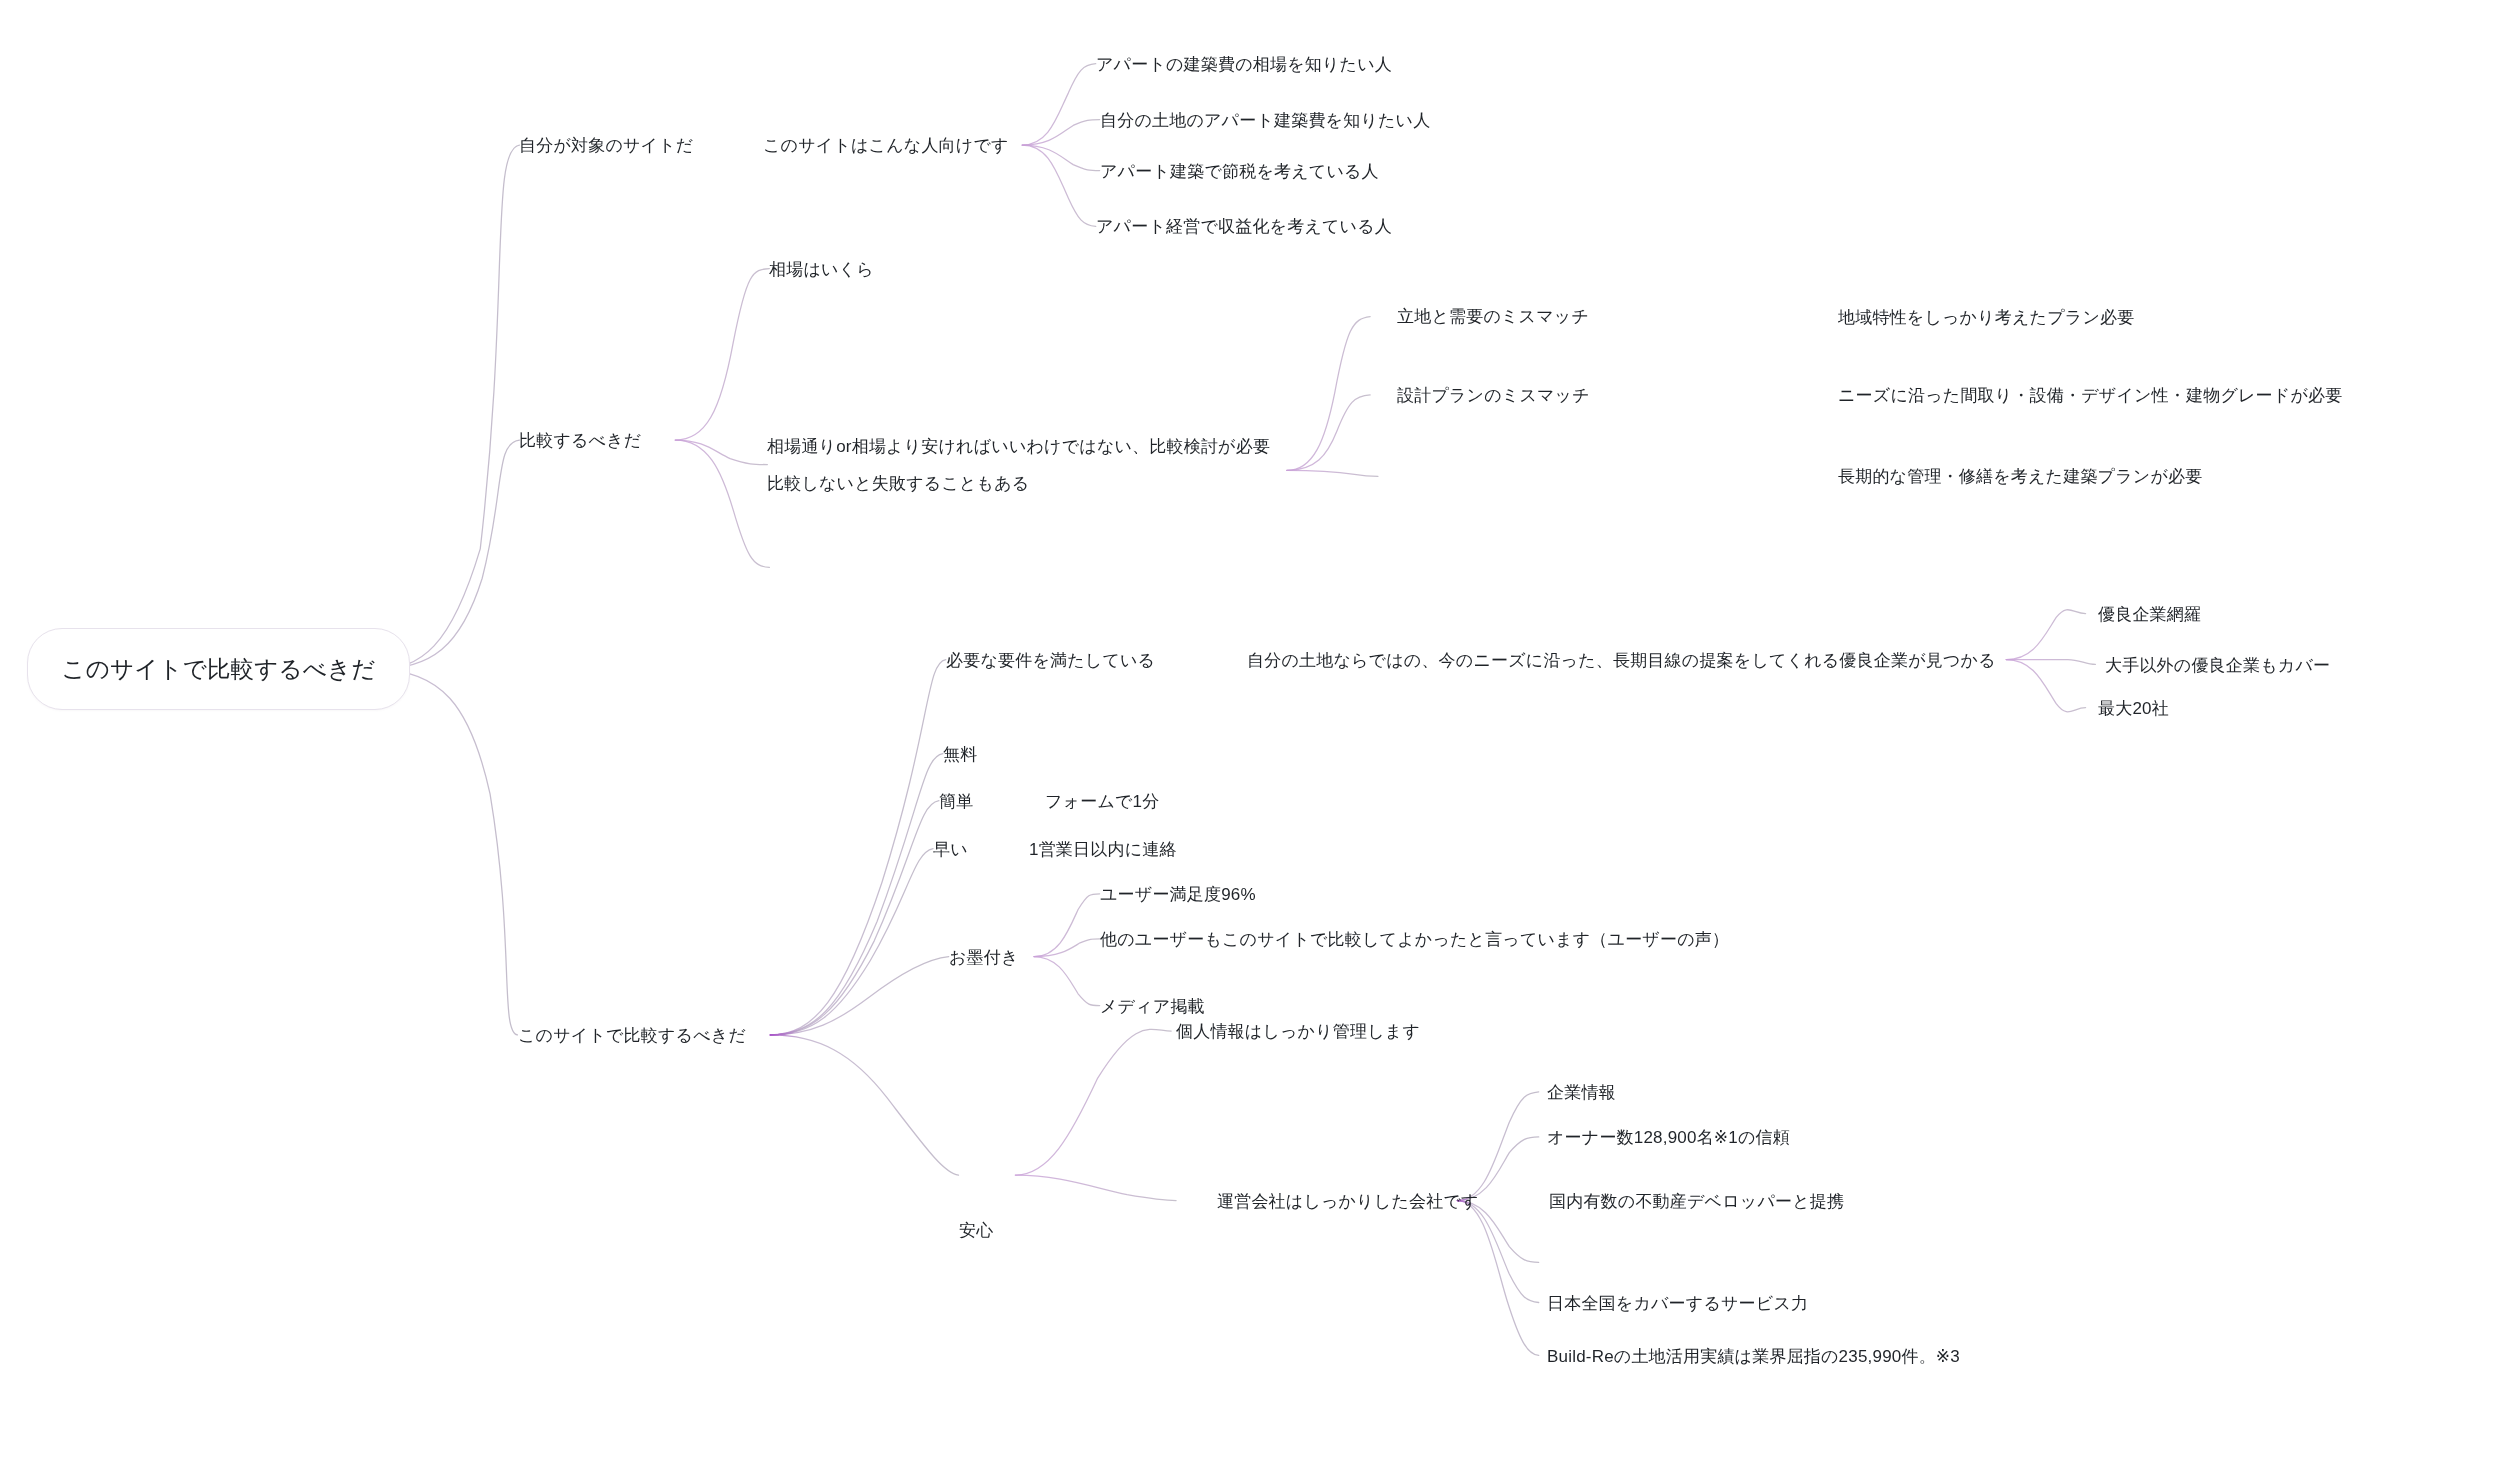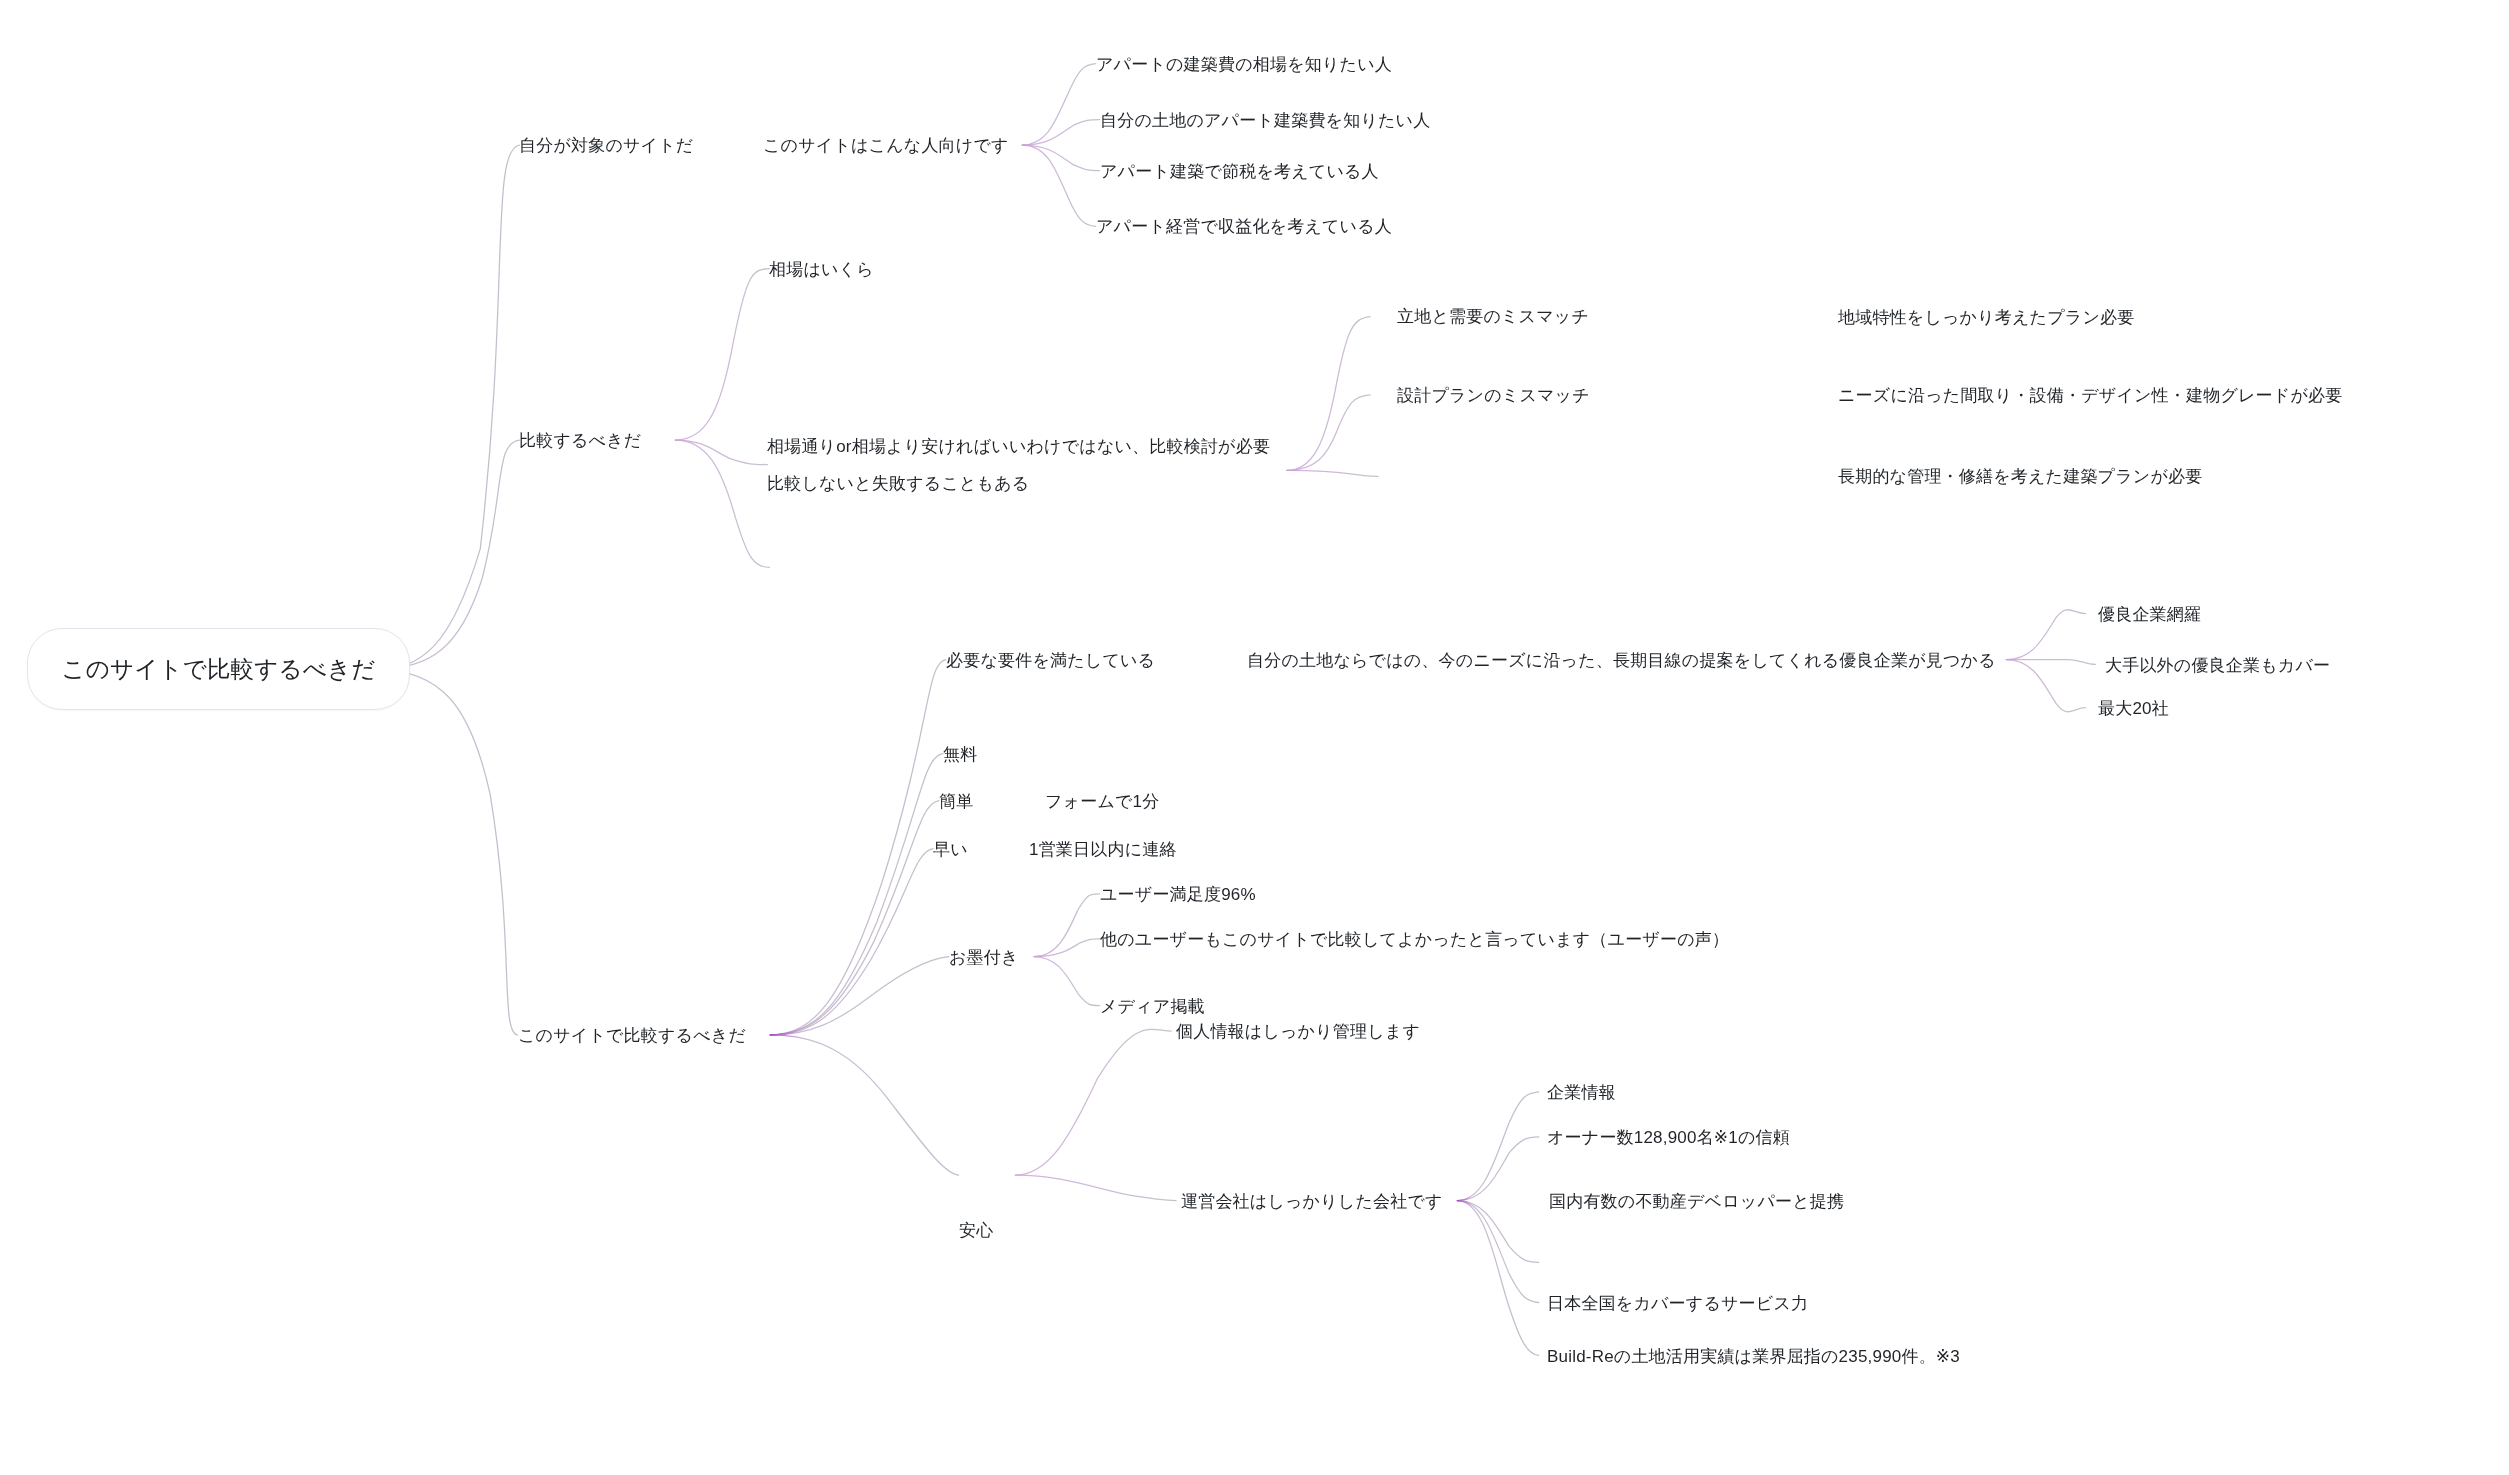--- a/index.html
+++ b/index.html
@@ -167,21 +167,21 @@
   <div class="node" style="left:933px; top:849px;">早い</div>
   <div class="node" style="left:1029px; top:849px;">1営業日以内に連絡</div>
 
   <div class="node" style="left:949px; top:957px;">お墨付き</div>
   <div class="node" style="left:1100px; top:894px;text-align:right;">ユーザー満足度96%</div>
   <div class="node" style="left:1100px; top:939px;">他のユーザーもこのサイトで比較してよかったと言っています（ユーザーの声）</div>
   <div class="node" style="left:1100px; top:1006px;">メディア掲載</div>
 
   <div class="node" style="left:959px; top:1230px;">安心</div>
   <div class="node" style="left:1176px; top:1031px;">個人情報はしっかり管理します</div>
-  <div class="node" style="left:1181px; top:1201px;">運営会社はしっかりした会社です</div>
+  <div class="node" style="left:1217px; top:1201px;">運営会社はしっかりした会社です</div>
 
   <div class="node" style="left:1547px; top:1092px;">企業情報</div>
   <div class="node" style="left:1547px; top:1137px;">オーナー数128,900名※1の信頼</div>
   <div class="node" style="left:1549px; top:1201px;">国内有数の不動産デベロッパーと提携</div>
   <div class="node" style="left:1547px; top:1303px;">日本全国をカバーするサービス力</div>
   <div class="node" style="left:1547px; top:1356px;">Build-Reの土地活用実績は業界屈指の235,990件。※3</div>
 
 </div>
 
 

